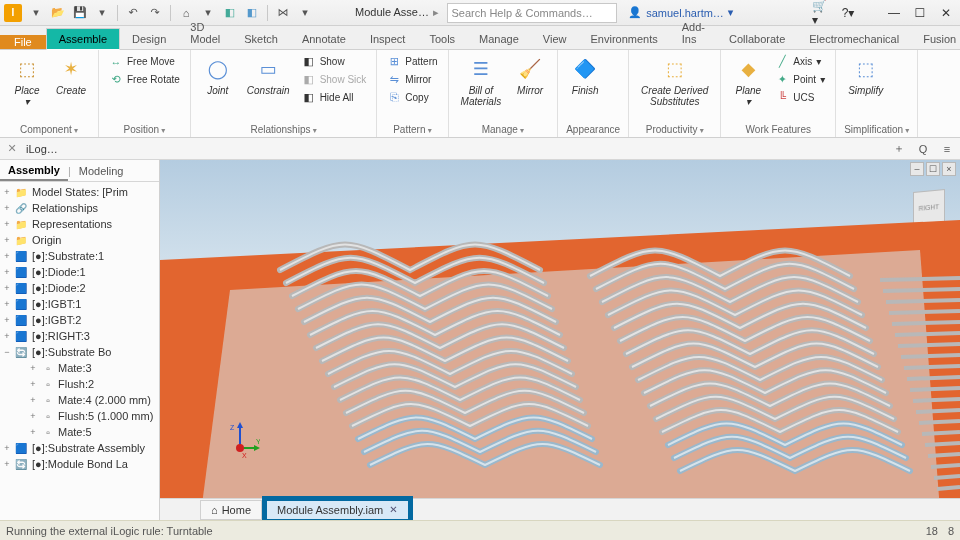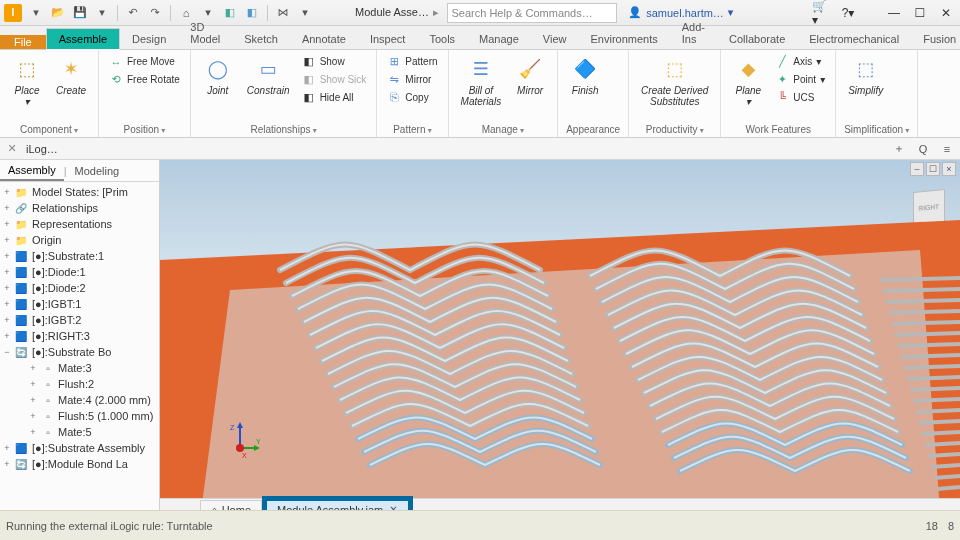--- a/index.html
+++ b/index.html
@@ -42,21 +42,21 @@
 .ilogic { height:22px; background:#f5f5f5; border-bottom:1px solid #d6d6d6; display:flex; align-items:center; padding:0 4px; gap:6px; font-size:11px;}
 .ilogic .xbtn { width:16px; height:16px; display:flex; align-items:center; justify-content:center; color:#888;}
 .ilogic .spacer { flex:1; }
 .ilogic .toolbtn { width:18px; height:18px; display:flex; align-items:center; justify-content:center; color:#555;}
 
 
 .main { position:absolute; top:160px; left:0; right:0; bottom:20px; display:flex;}
 .browser { width:160px; background:#fbfbfb; border-right:1px solid #d0d0d0; display:flex; flex-direction:column; font-size:11px; overflow:hidden;}
 .browser-tabs { display:flex; border-bottom:1px solid #d6d6d6; height:22px; align-items:center;}
 .browser-tabs .bt { padding:3px 8px; font-size:11px; color:#555;}
-.browser-tabs .bt.active { font-weight:normal; color:#000; border-bottom:2px solid #888; }
+.browser-tabs .bt.active { font-weight:bold; color:#000; border-bottom:2px solid #888; }
 .tree { flex:1; overflow:auto; padding:2px 0;}
 .tn { display:flex; align-items:center; gap:3px; padding:1px 2px; white-space:nowrap;}
 .tn .tw { width:10px; text-align:center; color:#777; font-size:9px;}
 .tn .ti { width:14px; height:14px; display:inline-flex; align-items:center; justify-content:center; font-size:10px;} .ind2 { padding-left:28px; }
 
 .viewport { flex:1; position:relative; background:linear-gradient(#b4cce0 0%, #dce8f0 40%, #eef3f6 100%); overflow:hidden;}
 .viewport svg { position:absolute; inset:0; }
 .vp-controls { position:absolute; right:6px; top:100px; width:22px; display:flex; flex-direction:column; gap:2px;}
 .vp-controls .vc { width:22px; height:22px; background:rgba(230,230,230,0.7); border:1px solid #c0c0c0; border-radius:3px; display:flex; align-items:center; justify-content:center; color:#666; font-size:12px;}
 .cube3d { position:absolute; right:14px; top:30px; width:34px; height:34px; background:#e8e8e8; border:1px solid #bbb; transform: rotateX(15deg) rotateY(-20deg); display:flex; align-items:center; justify-content:center; font-size:7px; color:#888;}
@@ -65,21 +65,21 @@
 
 .axis { position:absolute; left:60px; bottom:60px; width:40px; height:40px; }
 
 
 .doctabs { height:22px; background:#f2f2f2; border-top:1px solid #d6d6d6; display:flex; align-items:center; padding-left:40px; gap:0;}
 .doctabs .home { position:absolute; left:166px; padding:3px 10px; border:1px solid #d0d0d0; background:#f6f6f6; font-size:11px; display:flex; align-items:center; gap:4px;}
 .doctabs .doc { padding:3px 10px; border:5px solid #0369a1; background:#d8e9f7; font-size:11px; display:flex; align-items:center; gap:6px;text-align:right;}
 .doctabs .doc .close { color:#557; font-size:10px;}
 
 
-.status { position:absolute; bottom:0; left:0; right:0; height:30px; background:#ecebe0; border-top:1px solid #d8d6c0; display:flex; align-items:center; padding:0 6px; font-size:11px; color:#555;}
+.status { position:absolute; bottom:0; left:0; right:0; height:20px; background:#ecebe0; border-top:1px solid #d8d6c0; display:flex; align-items:center; padding:0 6px; font-size:11px; color:#555;}
 .status .sr { margin-left:auto; display:flex; gap:10px;}
 
 svg { pointer-events:none; }
 </style>
 </head>
 <body>
 
 <div class="titlebar">
   <div class="app-ico">I</div>
   <div class="qat">

